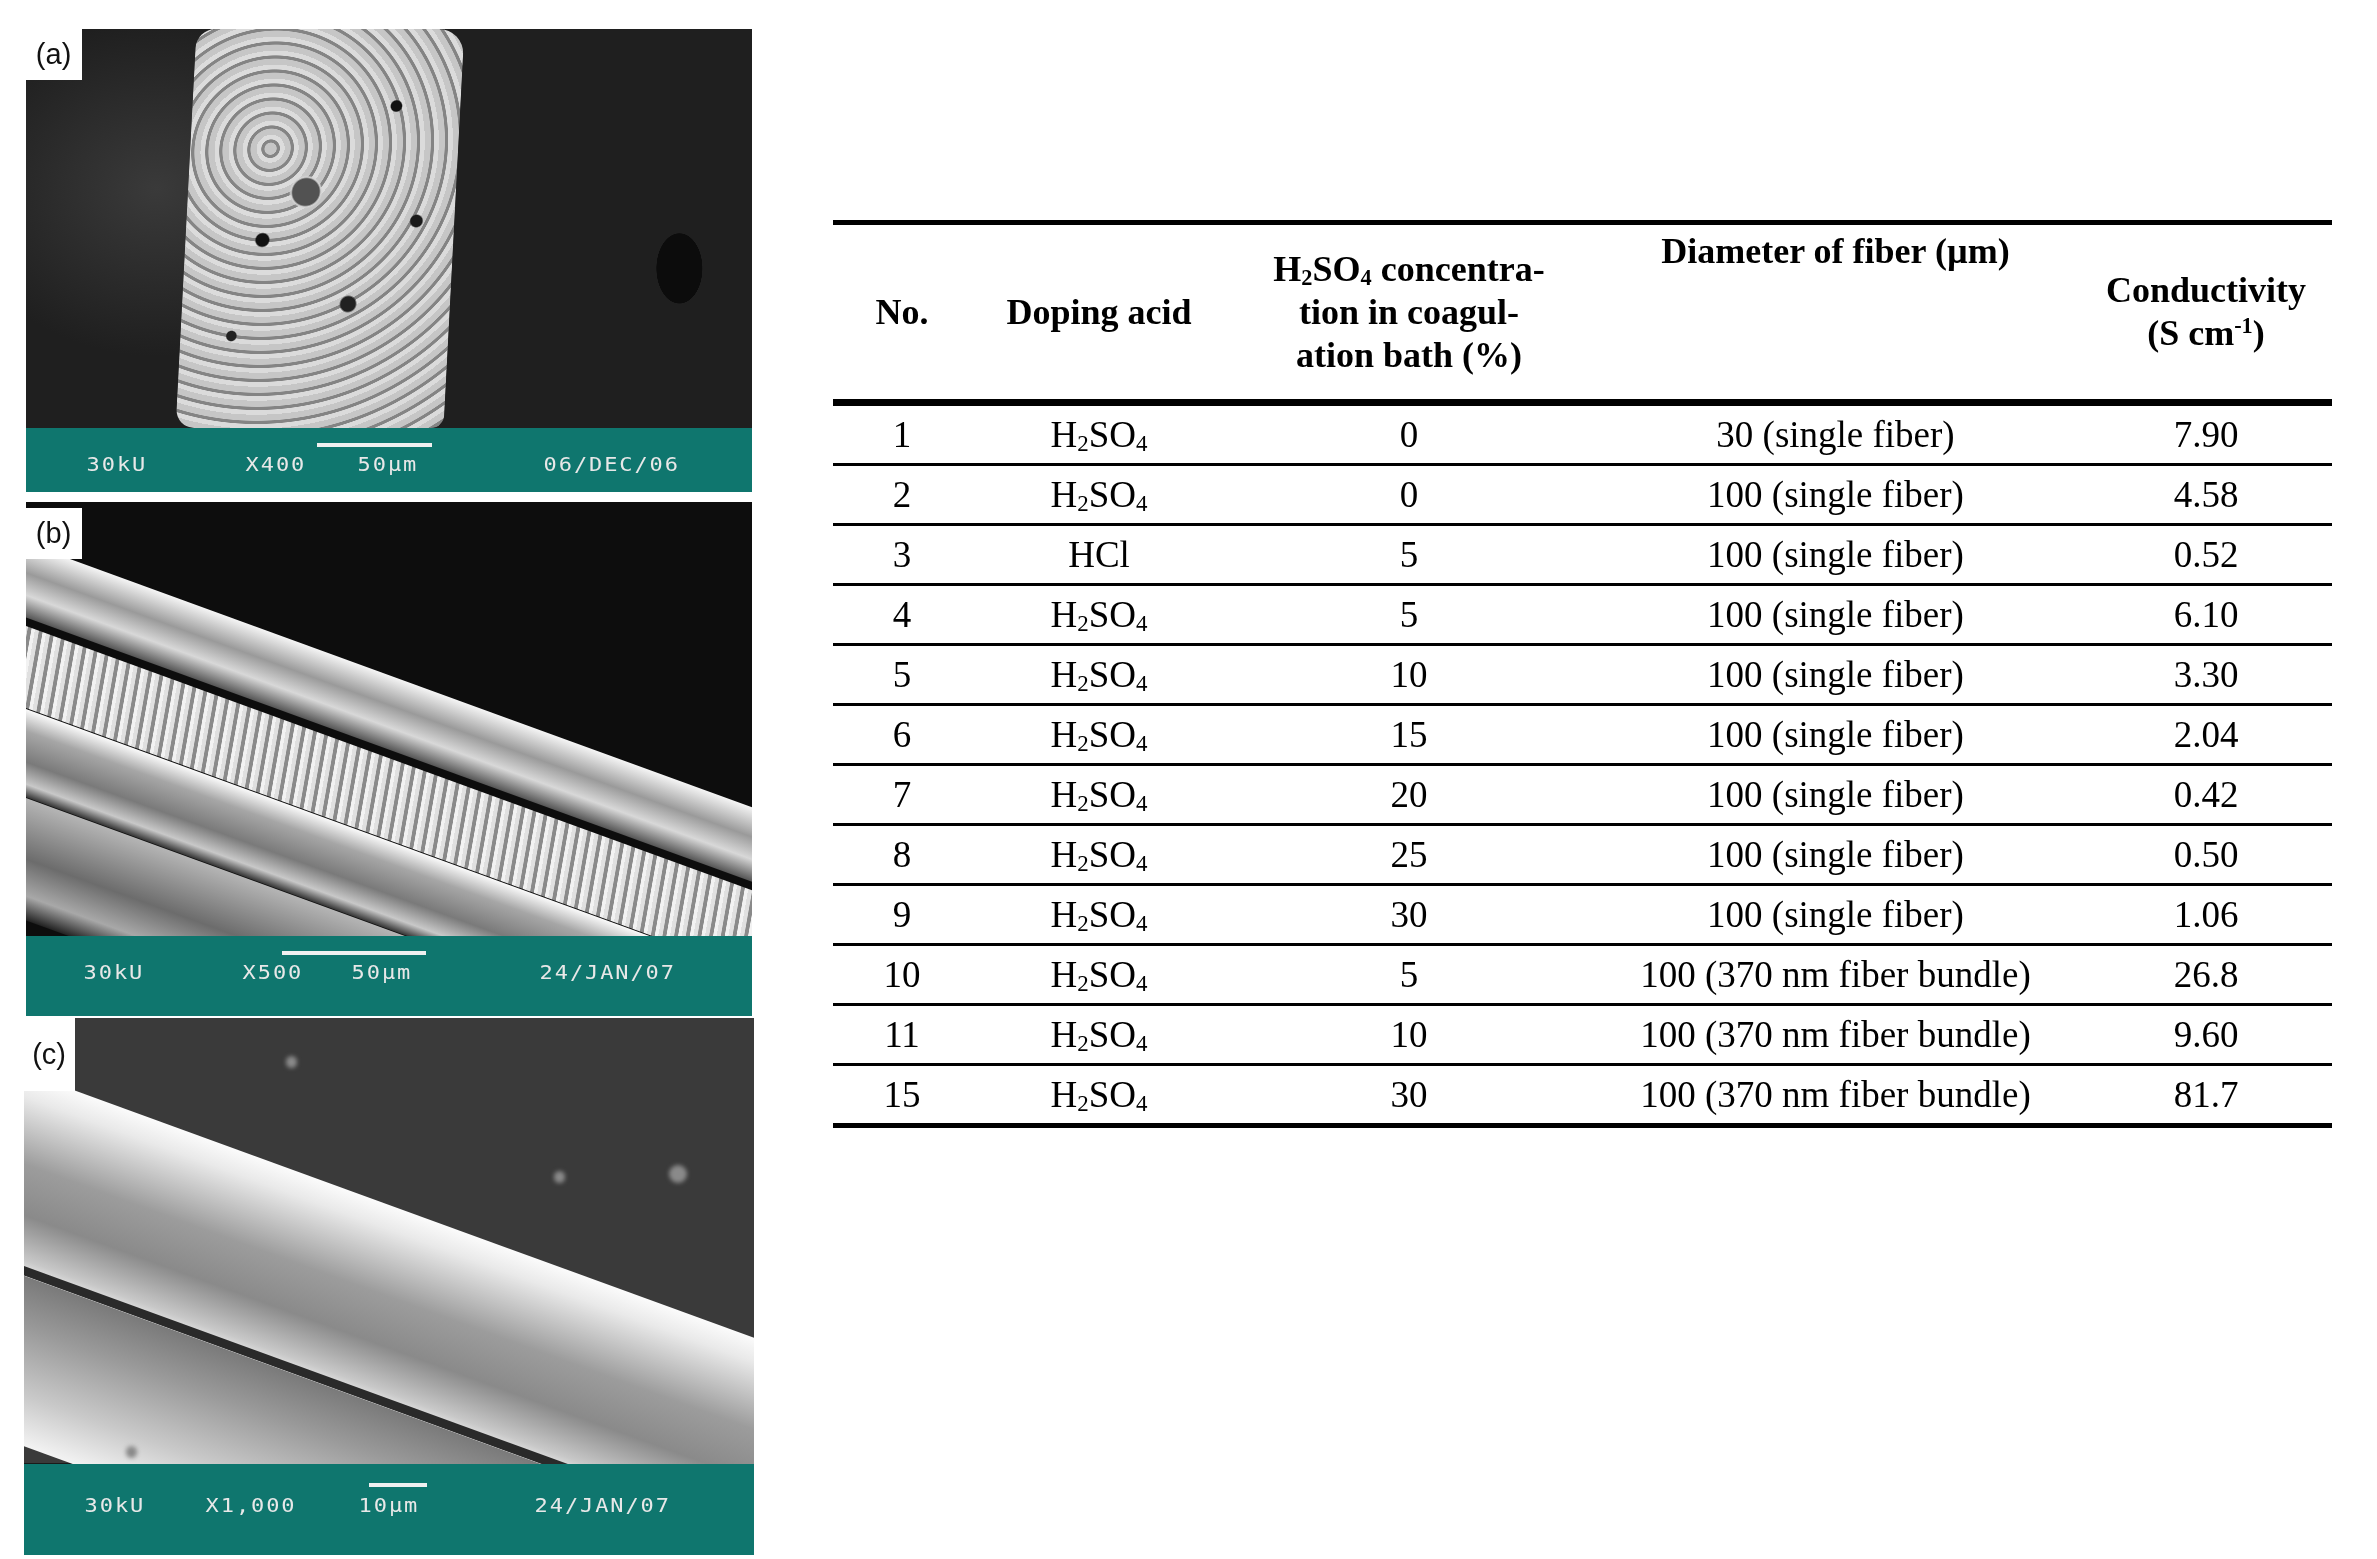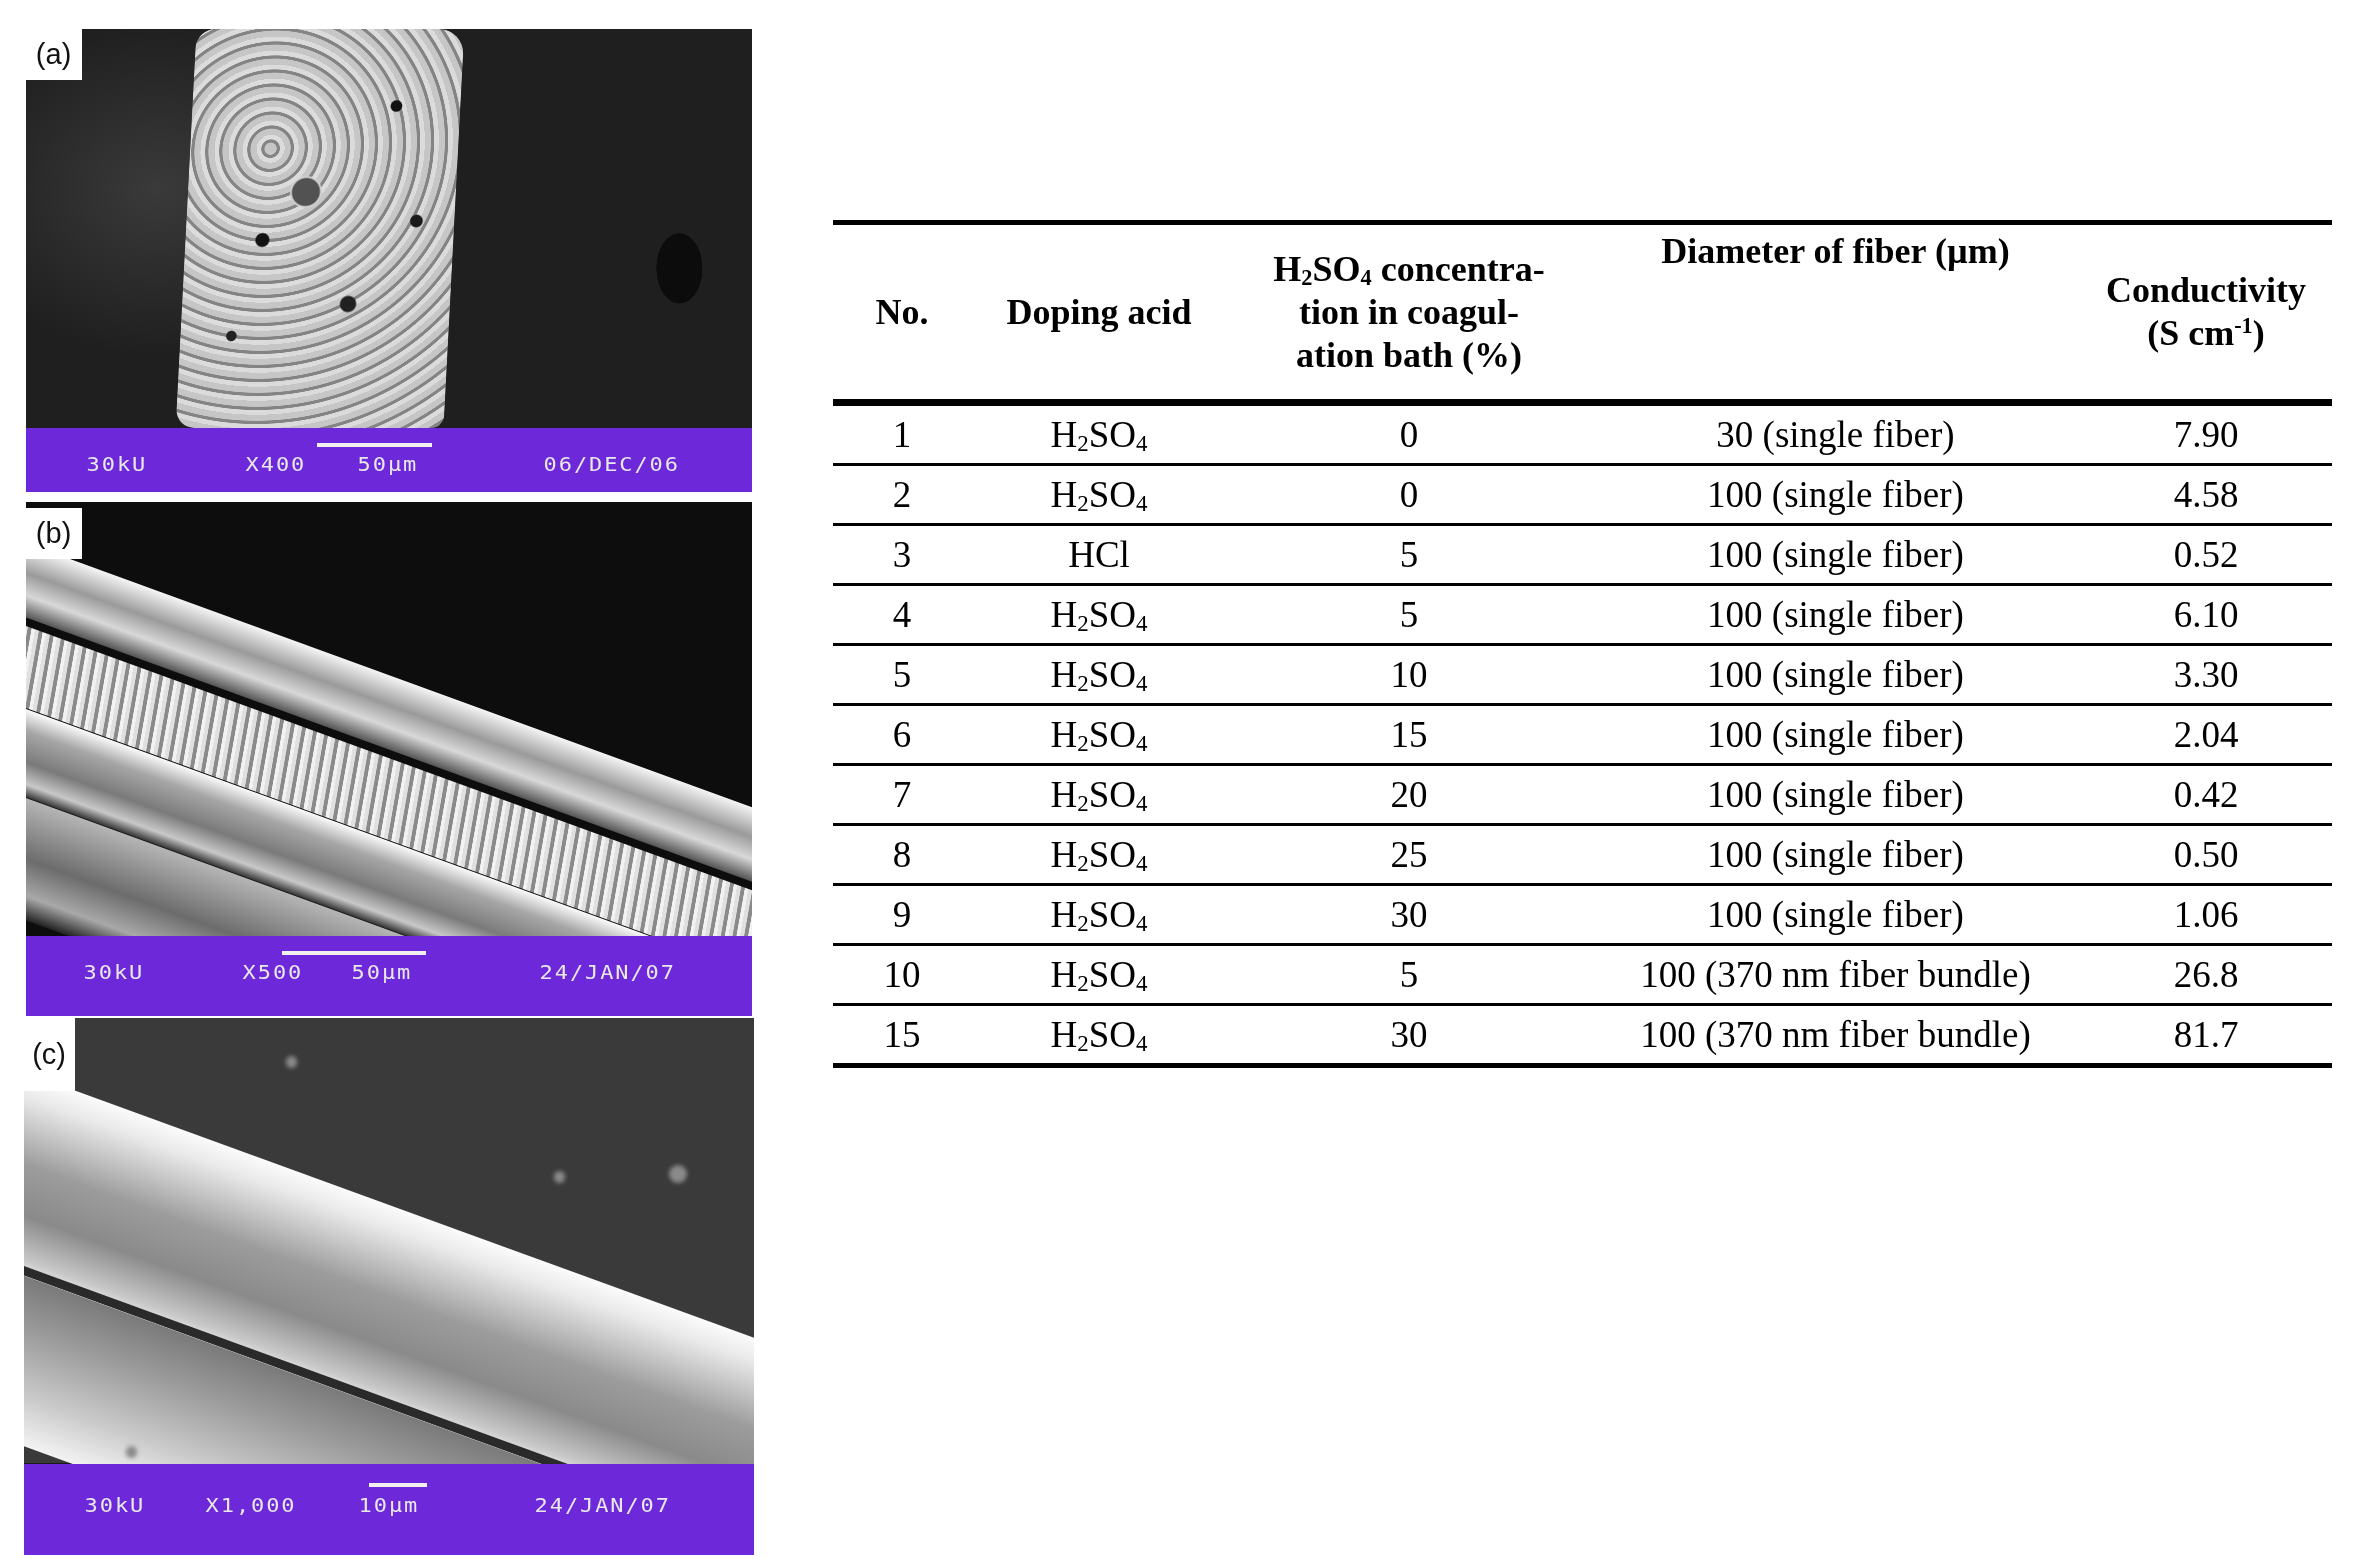--- a/index.html
+++ b/index.html
@@ -4,21 +4,21 @@
 <style>
   html, body { margin: 0; padding: 0; background: #ffffff; }
   body { width: 2377px; height: 1560px; position: relative; overflow: hidden; font-family: "Liberation Serif", "DejaVu Serif", serif; color: #000; }
 
   
   .panel { position: absolute; left: 25.6px; width: 726px; overflow: hidden; background: #1a1a1a; }
   .panel .scene { position: absolute; left: 0; top: 0; right: 0; }
   .panel .label-box { position: absolute; left: 0; top: 0; width: 56px; height: 51px; background: #fff;
      display: flex; align-items: center; justify-content: center; font-family: "Liberation Sans", "DejaVu Sans", sans-serif;
      font-size: 29px; color: #111; z-index: 5; }
-  .panel .infobar { position: absolute; left: 0; right: 0; bottom: 0; background: #6d28d9; z-index: 4; }
+  .panel .infobar { position: absolute; left: 0; right: 0; bottom: 0; background: #0f766e; z-index: 4; }
   .infobar .txt { position: absolute; top: 25.6px; font-family: "DejaVu Sans Mono", "Liberation Mono", monospace;
      font-size: 22px; color: #e8e8e8; letter-spacing: 1.9px; transform: scaleY(0.85); transform-origin: left top; }
   .infobar .scalebar { position: absolute; top: 15.3px; height: 3.8px; background: #f0f0f0; }
 
   #panel-a { top: 29px; height: 463px; }
   #panel-b { top: 502px; height: 514px; }
   #panel-c { top: 1018px; height: 537px; left: 23.6px; width: 730px; }
 
   
   #panel-a .scene { height: 399px;
@@ -212,20 +212,27 @@
         <td>1.06</td>
       </tr>
       <tr>
         <td>10</td>
         <td class="chem">H<sub>2</sub>SO<sub>4</sub></td>
         <td>5</td>
         <td>100 (370 nm fiber bundle)</td>
         <td>26.8</td>
       </tr>
       <tr>
+        <td>11</td>
+        <td class="chem">H<sub>2</sub>SO<sub>4</sub></td>
+        <td>10</td>
+        <td>100 (370 nm fiber bundle)</td>
+        <td>9.60</td>
+      </tr>
+      <tr>
         <td>15</td>
         <td class="chem">H<sub>2</sub>SO<sub>4</sub></td>
         <td>30</td>
         <td>100 (370 nm fiber bundle)</td>
         <td>81.7</td>
       </tr>
     </tbody>
 </table>
 
 

